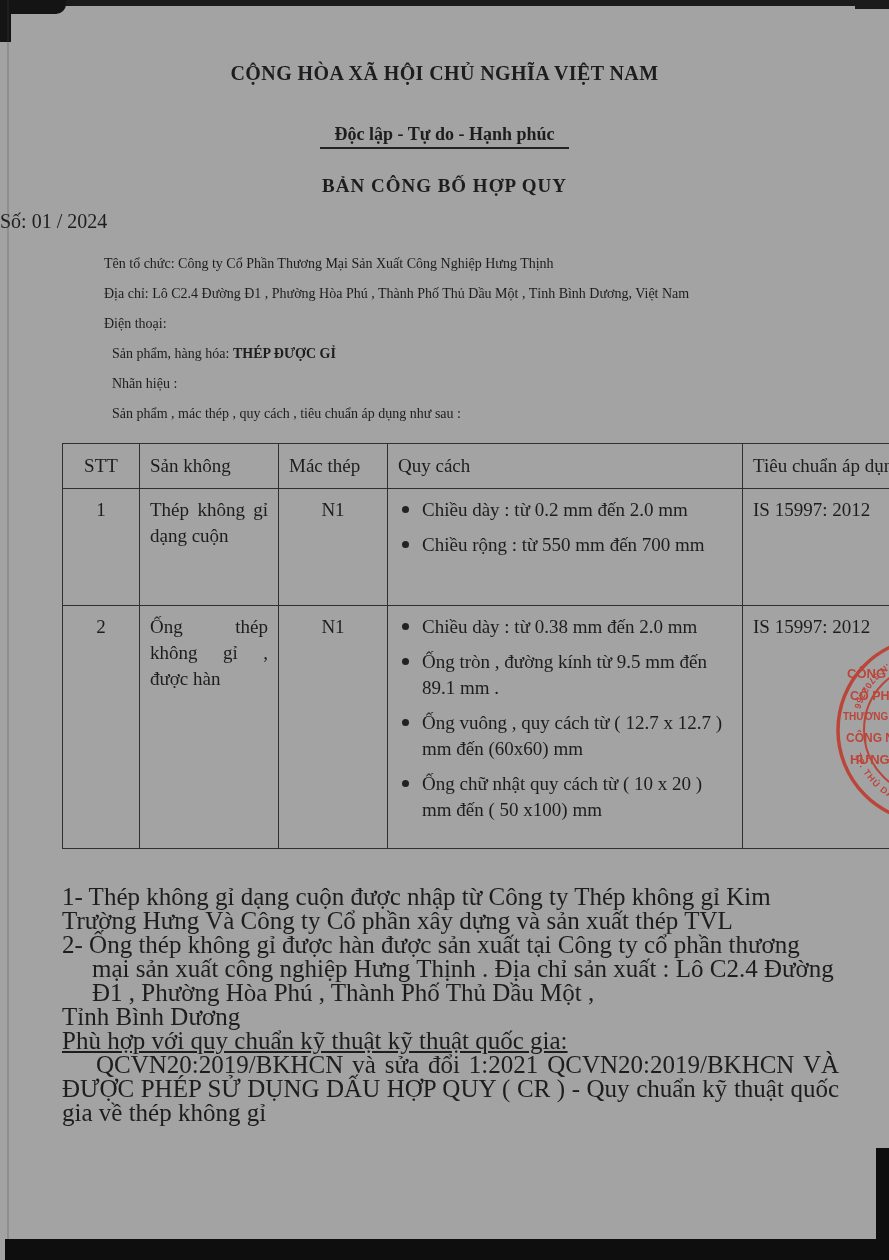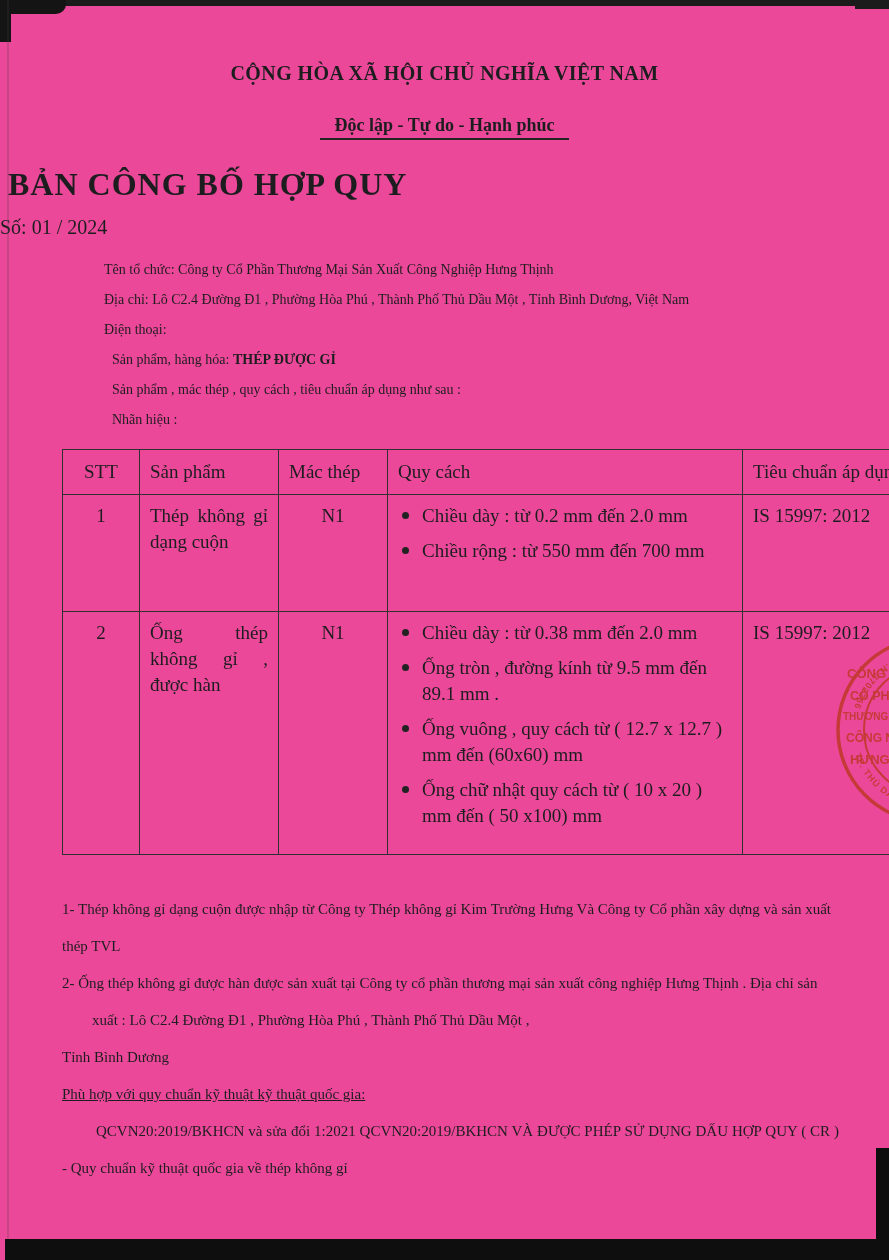--- a/index.html
+++ b/index.html
@@ -1,41 +1,41 @@
 <!DOCTYPE html>
 <html><head>
 <meta charset="utf-8">
 <style>
   html, body { margin: 0; padding: 0; }
   .page {
     position: relative;
     width: 889px;
     height: 1260px;
-    background: #ec4899;
+    background: #a3a3a3;
     overflow: hidden;
     font-family: "Liberation Serif", "DejaVu Serif", serif;
     color: #1d1d1f;
   }
 
   
   .edge-top        { position:absolute; top:0; left:0; right:0; height:6px; background:#1b1b1b; }
   .edge-top-left   { position:absolute; top:0; left:0; width:66px; height:14px; background:#141414; border-bottom-right-radius:10px; }
   .edge-top-left2  { position:absolute; top:0; left:0; width:11px; height:42px; background:#141414; }
   .edge-top-right  { position:absolute; top:0; right:0; width:34px; height:9px; background:#1b1b1b; }
   .edge-left       { position:absolute; top:0; bottom:0; left:7px; width:2px; background:rgba(70,70,70,.22); }
   .edge-bottom     { position:absolute; left:5px; right:6px; bottom:0; height:21px; background:#0e0e0e; }
   .edge-bottom-rt  { position:absolute; right:0; bottom:0; width:13px; height:112px; background:#0e0e0e; }
 
   
   .header { text-align:center; padding-top:62px; }
   .nat    { font-weight:bold; font-size:20px; letter-spacing:.4px; }
-  .motto  { display:inline-block; font-weight:bold; font-size:18px; margin-top:12px;
+  .motto  { display:inline-block; font-weight:bold; font-size:18px; margin-top:21px;
             padding:0 14px 2px; border-bottom:2px solid #222; }
 
-  .title  { text-align:left; font-size:32px; font-weight:bold; margin:26px 0 0; letter-spacing:1px;padding-left:8px; }
+  .title  { text-align:center; font-size:19px; font-weight:bold; margin:26px 0 0; letter-spacing:1px; }
   .doc-no { text-align:left; font-size:20px; margin-top:13px; }
 
   
   .bodytext { margin:16px 54px 0 104px; font-size:14px; line-height:30px; }
   .bodytext p { margin:0; }
   .bodytext .indent { padding-left:8px; }
   .bodytext b { font-weight:bold; }
 
   
   .quy-table { border-collapse:collapse; margin:14px 0 0 62px; width:776px;
@@ -52,21 +52,21 @@
   td.c-mt { text-align:center; }
   td.c-sp { text-align:justify; }
   tr.r1 td { height:100px; }
   tr.r2 td { height:226px; }
   ul.qc { list-style:none; margin:0; padding:0; }
   ul.qc li { position:relative; padding-left:24px; margin-bottom:9px; }
   ul.qc li::before { content:""; position:absolute; left:4px; top:9px;
                      width:7px; height:7px; border-radius:50%; background:#222; }
 
   
-  .notes { margin:36px 50px 16px 62px; font-size:15px; line-height:37px; }
+  .notes { margin:36px 50px 16px 62px; font-size:25px; line-height:24px; }
   .notes p { margin:0; }
   .n1 { margin:0 0 5px 38px; }
   .n2 { margin:0 0 0 38px; padding-left:30px; text-indent:-30px; }
   .n3 { margin:4px 0 0 10px; }
   .n4 { margin:5px 0 0 10px;text-decoration:underline; }
   .n5 { margin:5px 0 0 0; text-align:justify; text-indent:34px; }
 
   
   .stamp { position:absolute; left:830px; top:630px; opacity:.88;
            font-family:"Liberation Sans", sans-serif; }
@@ -90,29 +90,29 @@
   </div>
 
   <div class="title">BẢN CÔNG BỐ HỢP QUY</div>
   <div class="doc-no">Số: 01 / 2024</div>
 
   <div class="bodytext">
     <p>Tên tổ chức: Công ty Cổ Phần Thương Mại Sản Xuất Công Nghiệp Hưng Thịnh</p>
     <p>Địa chỉ: Lô C2.4 Đường Đ1 , Phường Hòa Phú , Thành Phố Thủ Dầu Một , Tỉnh Bình Dương, Việt Nam</p>
     <p>Điện thoại:</p>
     <p class="indent"><span>Sản phẩm, hàng hóa: </span><b>THÉP ĐƯỢC GỈ</b></p>
+    <p class="indent">Nhãn hiệu :</p>
     <p class="indent">Sản phẩm , mác thép , quy cách , tiêu chuẩn áp dụng như sau :</p>
-    <p class="indent">Nhãn hiệu :</p>
   </div>
 
   <table class="quy-table">
     <thead>
       <tr>
         <th class="col-stt">STT</th>
-        <th class="col-sp">Sản phẩm</th>
+        <th class="col-sp">Sản không</th>
         <th class="col-mt">Mác thép</th>
         <th class="col-qc">Quy cách</th>
         <th class="col-tc">Tiêu chuẩn áp dụng</th>
       </tr>
     </thead>
     <tbody>
       <tr class="r1">
         <td class="c-stt">1</td>
         <td class="c-sp">Thép không gỉ dạng cuộn</td>
         <td class="c-mt">N1</td>

